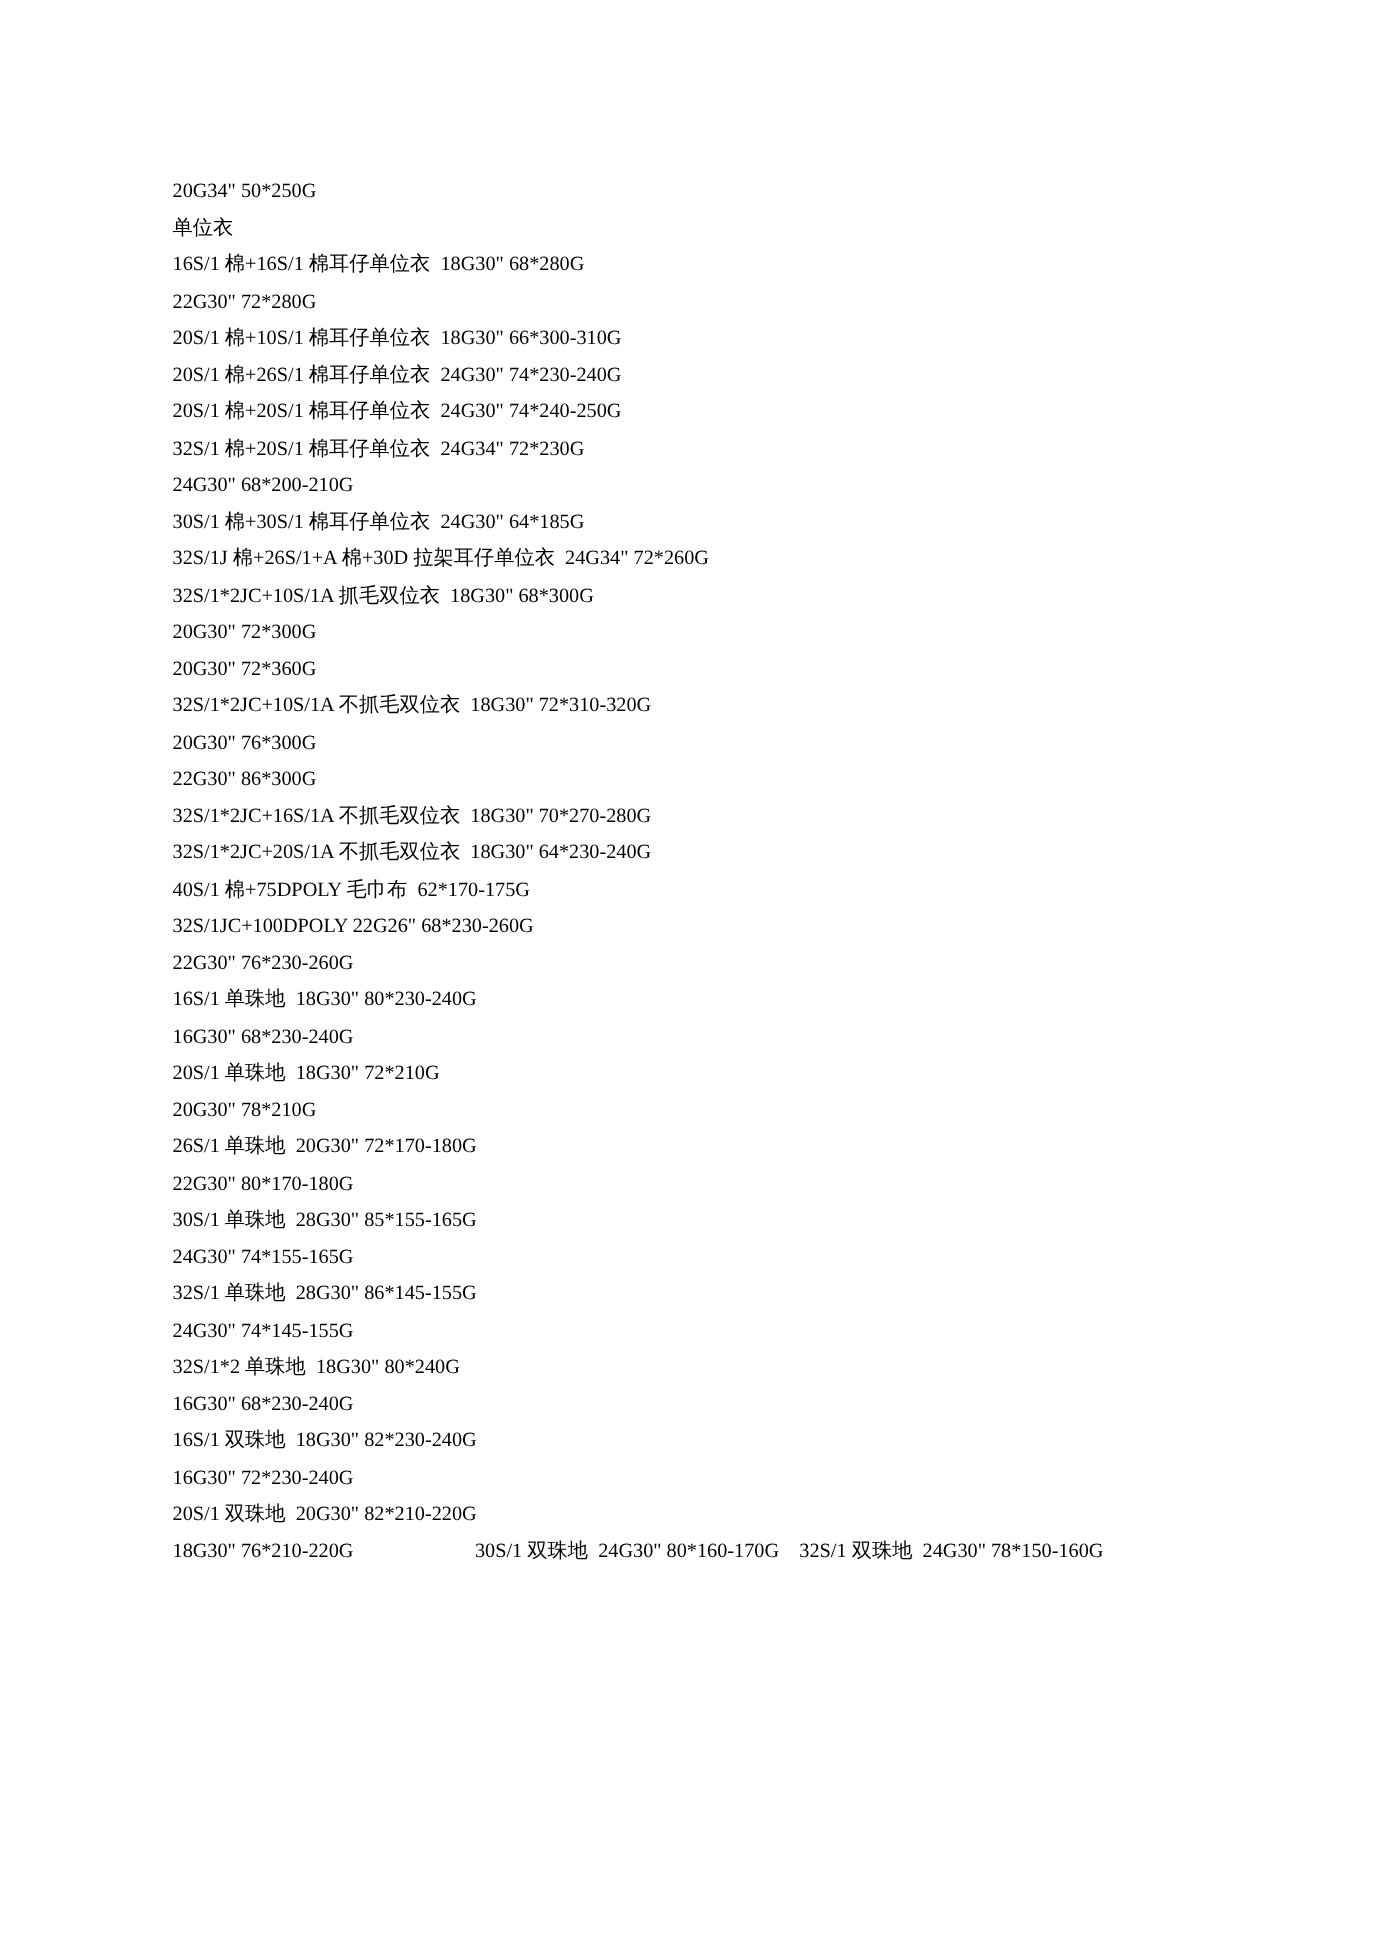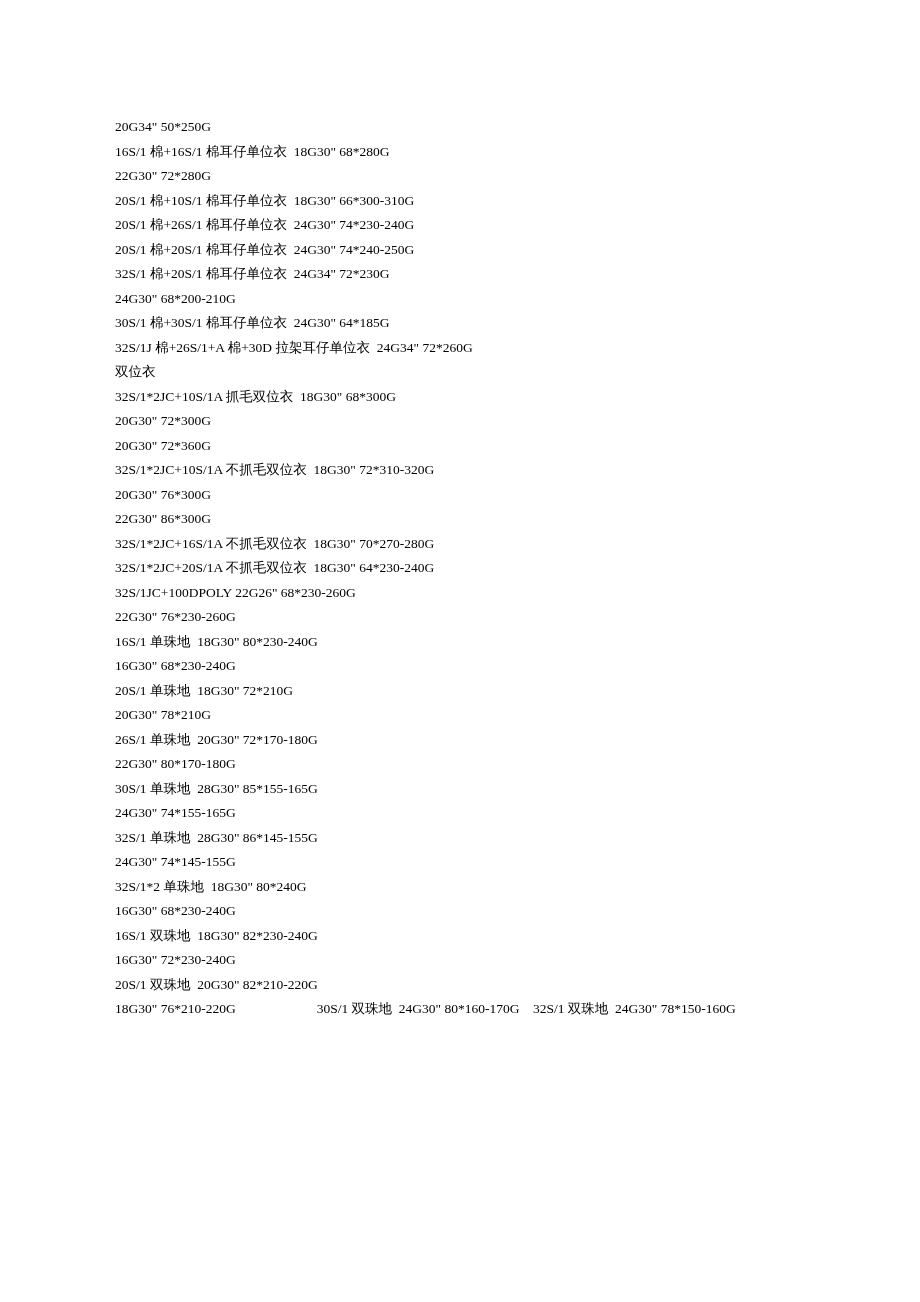--- a/index.html
+++ b/index.html
@@ -17,38 +17,39 @@
   }
   .line {
     white-space: pre;
   }
 </style>
 </head>
 <body>
 
 <div class="page" id="page">
     <div class="line">20G34" 50*250G</div>
+    <div class="line">单位衣</div>
     <div class="line">16S/1 棉+16S/1 棉耳仔单位衣  18G30" 68*280G</div>
     <div class="line">22G30" 72*280G</div>
     <div class="line">20S/1 棉+10S/1 棉耳仔单位衣  18G30" 66*300-310G</div>
     <div class="line">20S/1 棉+26S/1 棉耳仔单位衣  24G30" 74*230-240G</div>
     <div class="line">20S/1 棉+20S/1 棉耳仔单位衣  24G30" 74*240-250G</div>
     <div class="line">32S/1 棉+20S/1 棉耳仔单位衣  24G34" 72*230G</div>
     <div class="line">24G30" 68*200-210G</div>
     <div class="line">30S/1 棉+30S/1 棉耳仔单位衣  24G30" 64*185G</div>
     <div class="line">32S/1J 棉+26S/1+A 棉+30D 拉架耳仔单位衣  24G34" 72*260G</div>
-    <div class="line">双位衣</div>
     <div class="line">32S/1*2JC+10S/1A 抓毛双位衣  18G30" 68*300G</div>
     <div class="line">20G30" 72*300G</div>
     <div class="line">20G30" 72*360G</div>
     <div class="line">32S/1*2JC+10S/1A 不抓毛双位衣  18G30" 72*310-320G</div>
     <div class="line">20G30" 76*300G</div>
     <div class="line">22G30" 86*300G</div>
     <div class="line">32S/1*2JC+16S/1A 不抓毛双位衣  18G30" 70*270-280G</div>
     <div class="line">32S/1*2JC+20S/1A 不抓毛双位衣  18G30" 64*230-240G</div>
+    <div class="line">40S/1 棉+75DPOLY 毛巾布  62*170-175G</div>
     <div class="line">32S/1JC+100DPOLY 22G26" 68*230-260G</div>
     <div class="line">22G30" 76*230-260G</div>
     <div class="line">16S/1 单珠地  18G30" 80*230-240G</div>
     <div class="line">16G30" 68*230-240G</div>
     <div class="line">20S/1 单珠地  18G30" 72*210G</div>
     <div class="line">20G30" 78*210G</div>
     <div class="line">26S/1 单珠地  20G30" 72*170-180G</div>
     <div class="line">22G30" 80*170-180G</div>
     <div class="line">30S/1 单珠地  28G30" 85*155-165G</div>
     <div class="line">24G30" 74*155-165G</div>

